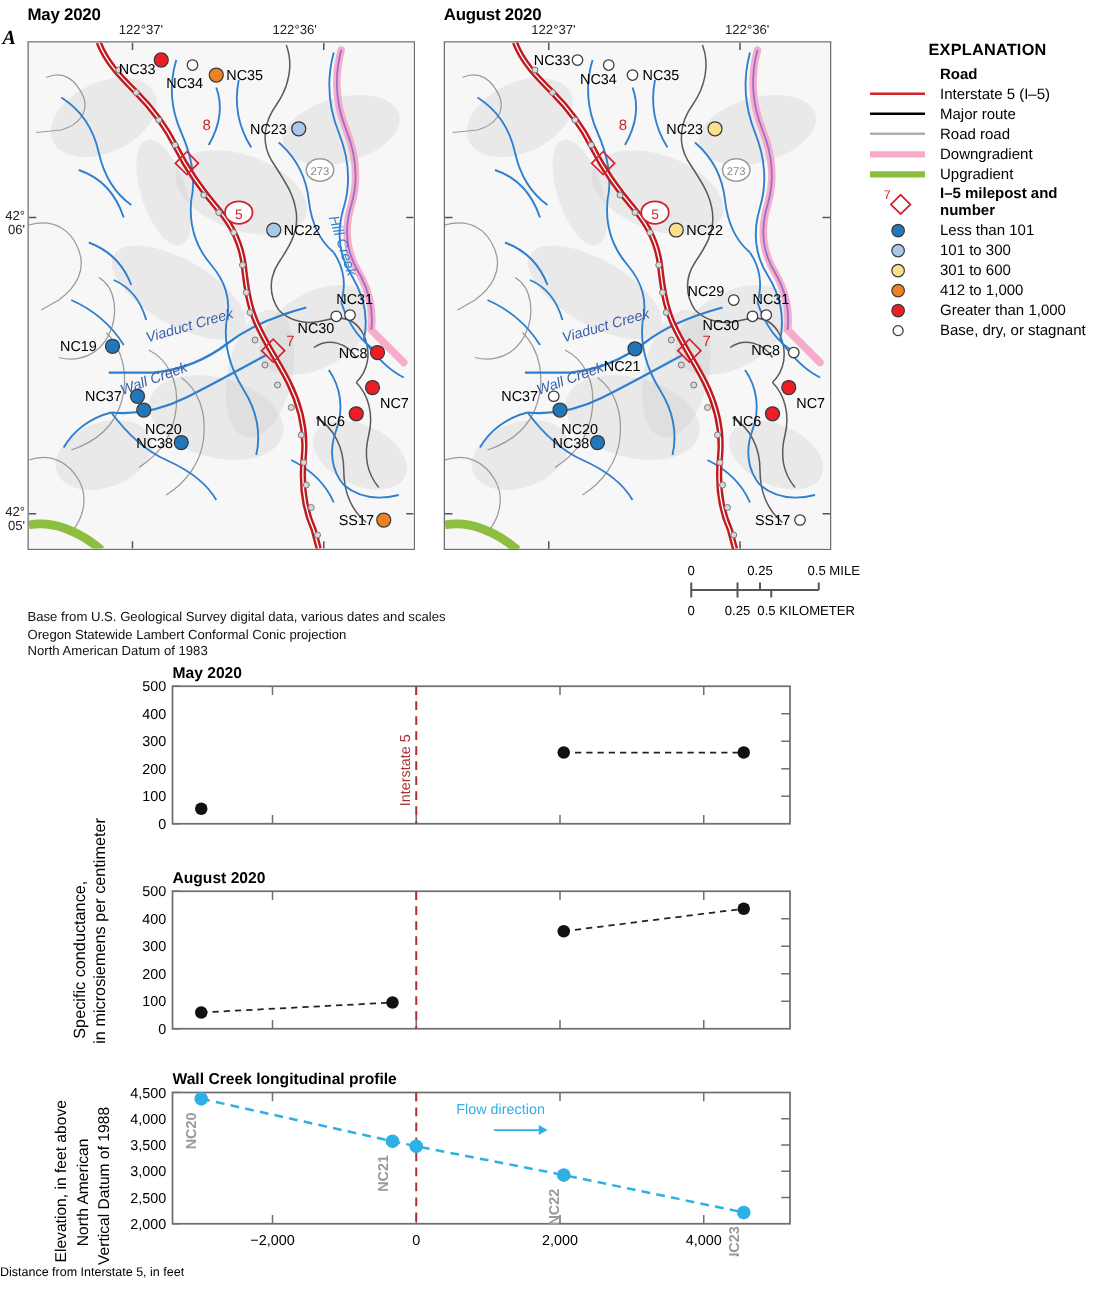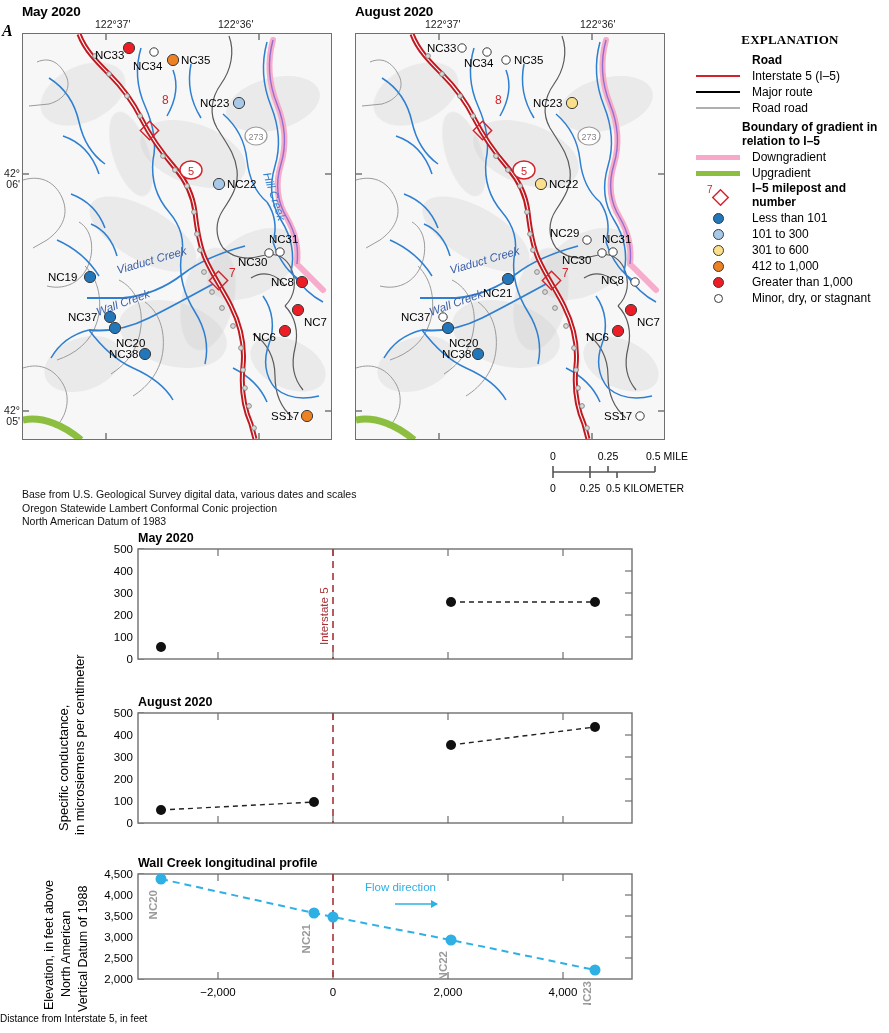--- a/index.html
+++ b/index.html
@@ -24,21 +24,21 @@
     background: #f7f7f7;
     overflow: hidden;
   }
   .map-svg { display:block; }
   .coord-lab { font-size: 10.5px; color:#222; }
   .lat-lab { font-size: 10.5px; line-height: 11px; color:#222; text-align:right;}
   .base-note { font-size: 10.5px; line-height: 13.5px; color:#111;margin-top:40px; }
 
   
   .legend { width: 200px; }
-  .legend-title { font-size: 13px; font-weight: bold; text-align:center; letter-spacing:0.2px;font-family:Liberation Serif, serif;}
+  .legend-title { font-size: 13px; font-weight: bold; text-align:center; letter-spacing:0.2px;}
   .leg-head { font-size: 12px; font-weight: bold; }
   .leg-row { display:flex; align-items:center; gap:6px; margin-top:2px;}
   .leg-sym { width: 56px; flex:0 0 56px; display:flex; align-items:center; justify-content:center; }
   .leg-txt { font-size: 12px; }
   .leg-txt.b { font-weight: bold; }
   .line-red { width:44px; height:0; border-top:2px solid #d4222a; }
   .line-blk { width:44px; height:0; border-top:2px solid #000; }
   .line-gry { width:44px; height:0; border-top:2px solid #b0b0b0; }
   .line-pink { width:44px; height:0; border-top:5px solid #f8a8c8; }
   .line-green{ width:44px; height:0; border-top:5px solid #8cbf3f; }
@@ -436,21 +436,20 @@
       </span>
     <span class="leg-txt">Major route</span>
   </div>
   <div class="leg-row">
     <span class="leg-sym">
         <span class="line-gry"></span>
       </span>
     <span class="leg-txt">Road road</span>
   </div>
 
-  <div class="leg-head" style="margin-top:5px; padding-left:52px; line-height:14px;">Boundary of gradient in relation to I–5</div>
 
   <div class="leg-row">
     <span class="leg-sym">
         <span class="line-pink"></span>
       </span>
     <span class="leg-txt">Downgradient</span>
   </div>
   <div class="leg-row">
     <span class="leg-sym">
         <span class="line-green"></span>
@@ -496,21 +495,21 @@
   <div class="leg-row">
     <span class="leg-sym">
         <span class="dot" style="width:11px;height:11px;background:#ee1c25;"></span>
       </span>
     <span class="leg-txt">Greater than 1,000</span>
   </div>
   <div class="leg-row">
     <span class="leg-sym">
         <span class="dot" style="width:9px;height:9px;background:#fff;"></span>
       </span>
-    <span class="leg-txt">Minor, dry, or stagnant</span>
+    <span class="leg-txt">Base, dry, or stagnant</span>
   </div>
 </div>
 
 <div class="abs chart-title" style="left:138px; top:531px;">May 2020</div>
 <div class="abs" style="left:95px; top:545px;">
   <svg width="545" height="125">
 
     <g font-size="11.5" fill="#000" text-anchor="end">
       <text x="38" y="8">500</text>
       <text x="38" y="30">400</text>

